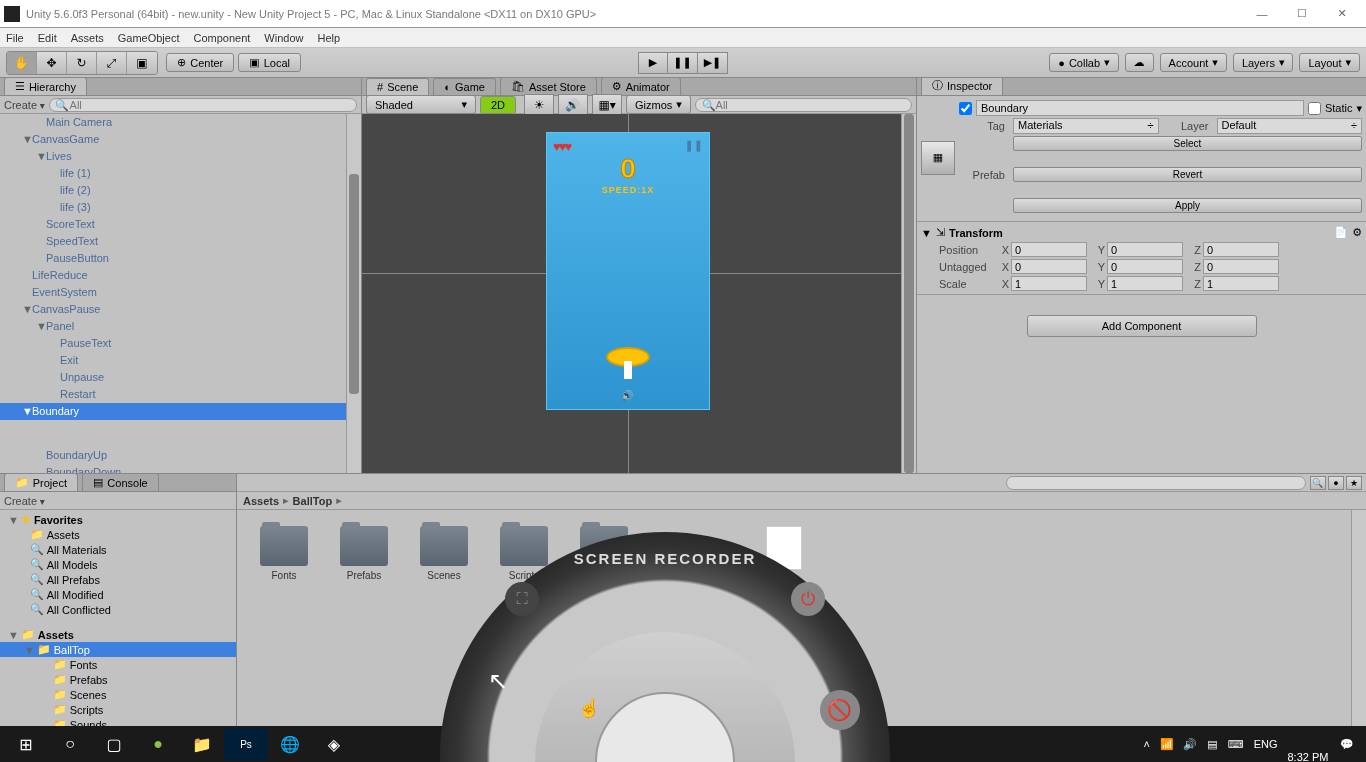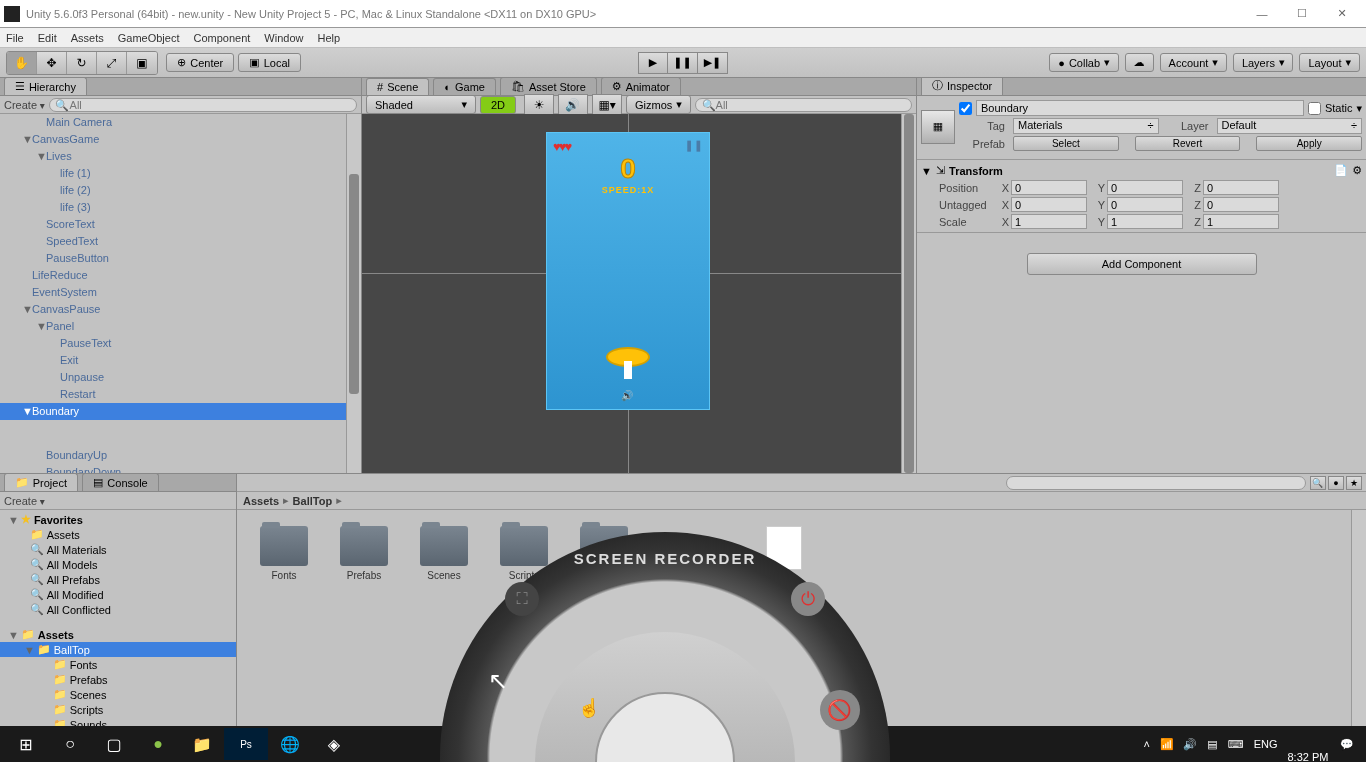--- a/index.html
+++ b/index.html
@@ -67,21 +67,21 @@
 .insp-name { flex:1; height:16px; background:#dadada; border:1px solid #999; padding:0 4px;}
 .insp-label { width:50px; text-align:right; color:#444; padding-right:4px;}
 .insp-field { flex:1; height:16px; background:#dadada; border:1px solid #999; padding:0 4px;}
 .insp-section { border-bottom:1px solid #999; padding:2px 4px;}
 .insp-sec-header { display:flex; align-items:center; gap:4px; padding:2px 0;}
 .trans-row { display:flex; align-items:center; padding:1px 0;}
 .trans-label { width:70px; padding-left:18px; color:#444;}
 .trans-axis { width:14px; text-align:right; color:#444; margin-left:4px;}
 .trans-val { width:76px; height:15px; background:#dadada; border:1px solid #999; padding:0 3px; margin-left:2px;}
 .add-comp { margin:20px auto; width:230px; padding:4px; background:linear-gradient(#dcdcdc,#bcbcbc); border:1px solid #888; border-radius:3px; text-align:center;}
-.prefab-btns { display:flex; gap:16px;}
+.prefab-btns { display:flex; gap:16px;flex-direction:column;}
 .prefab-btn { flex:1; background:linear-gradient(#dcdcdc,#bcbcbc); border:1px solid #888; border-radius:2px; text-align:center; padding:1px 0; font-size:10px;}
 
 .project-area { height: 265px; display:flex; border-top:1px solid #888;}
 .project-left { width:237px; background:#c2c2c2; border-right:1px solid #888; display:flex; flex-direction:column;}
 .proj-tabs { height:18px; background:#a8a8a8; display:flex; align-items:flex-end; border-bottom:1px solid #888;}
 .proj-tree { flex:1; overflow-y:auto; background:#c2c2c2; padding:2px 0;}
 .fav-item { padding:1px 2px 1px 16px; display:flex; align-items:center; gap:3px;}
 .fav-item.header { font-weight:bold; padding-left:8px;}
 .fav-item .arrow { width:10px; color:#666;}
 .fav-item.sel-asset { background:#3d80df; color:#fff;}

